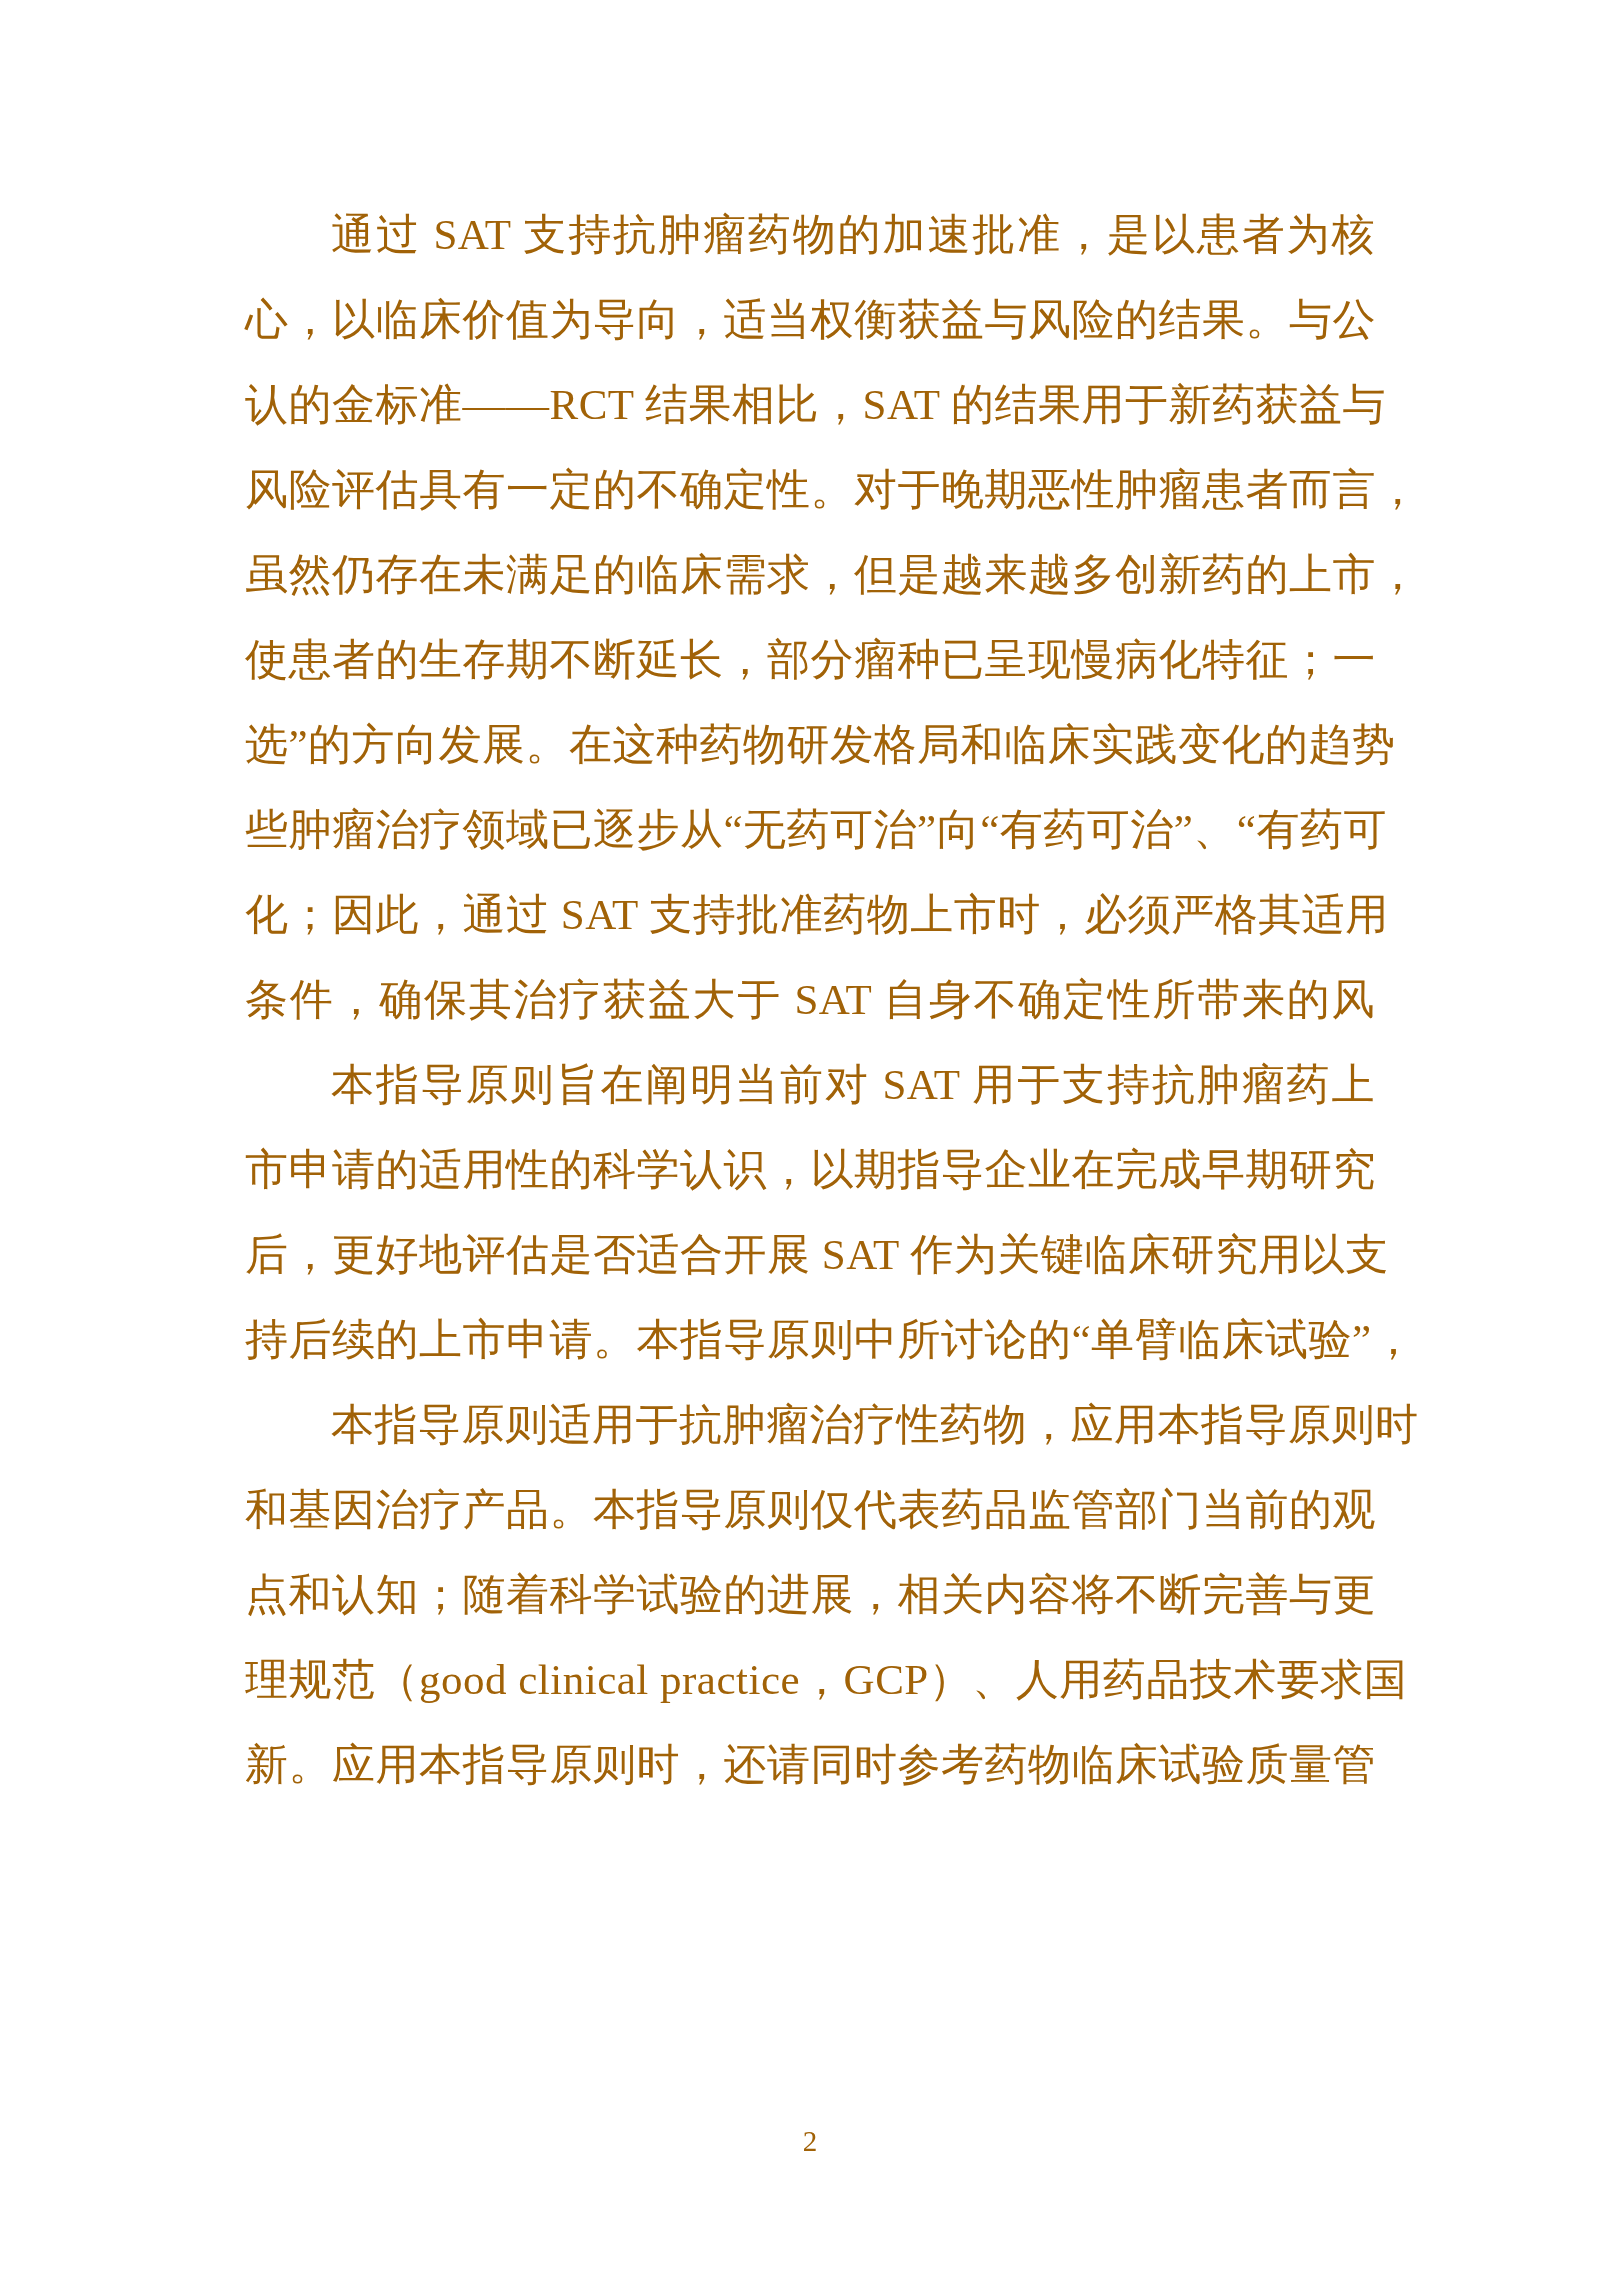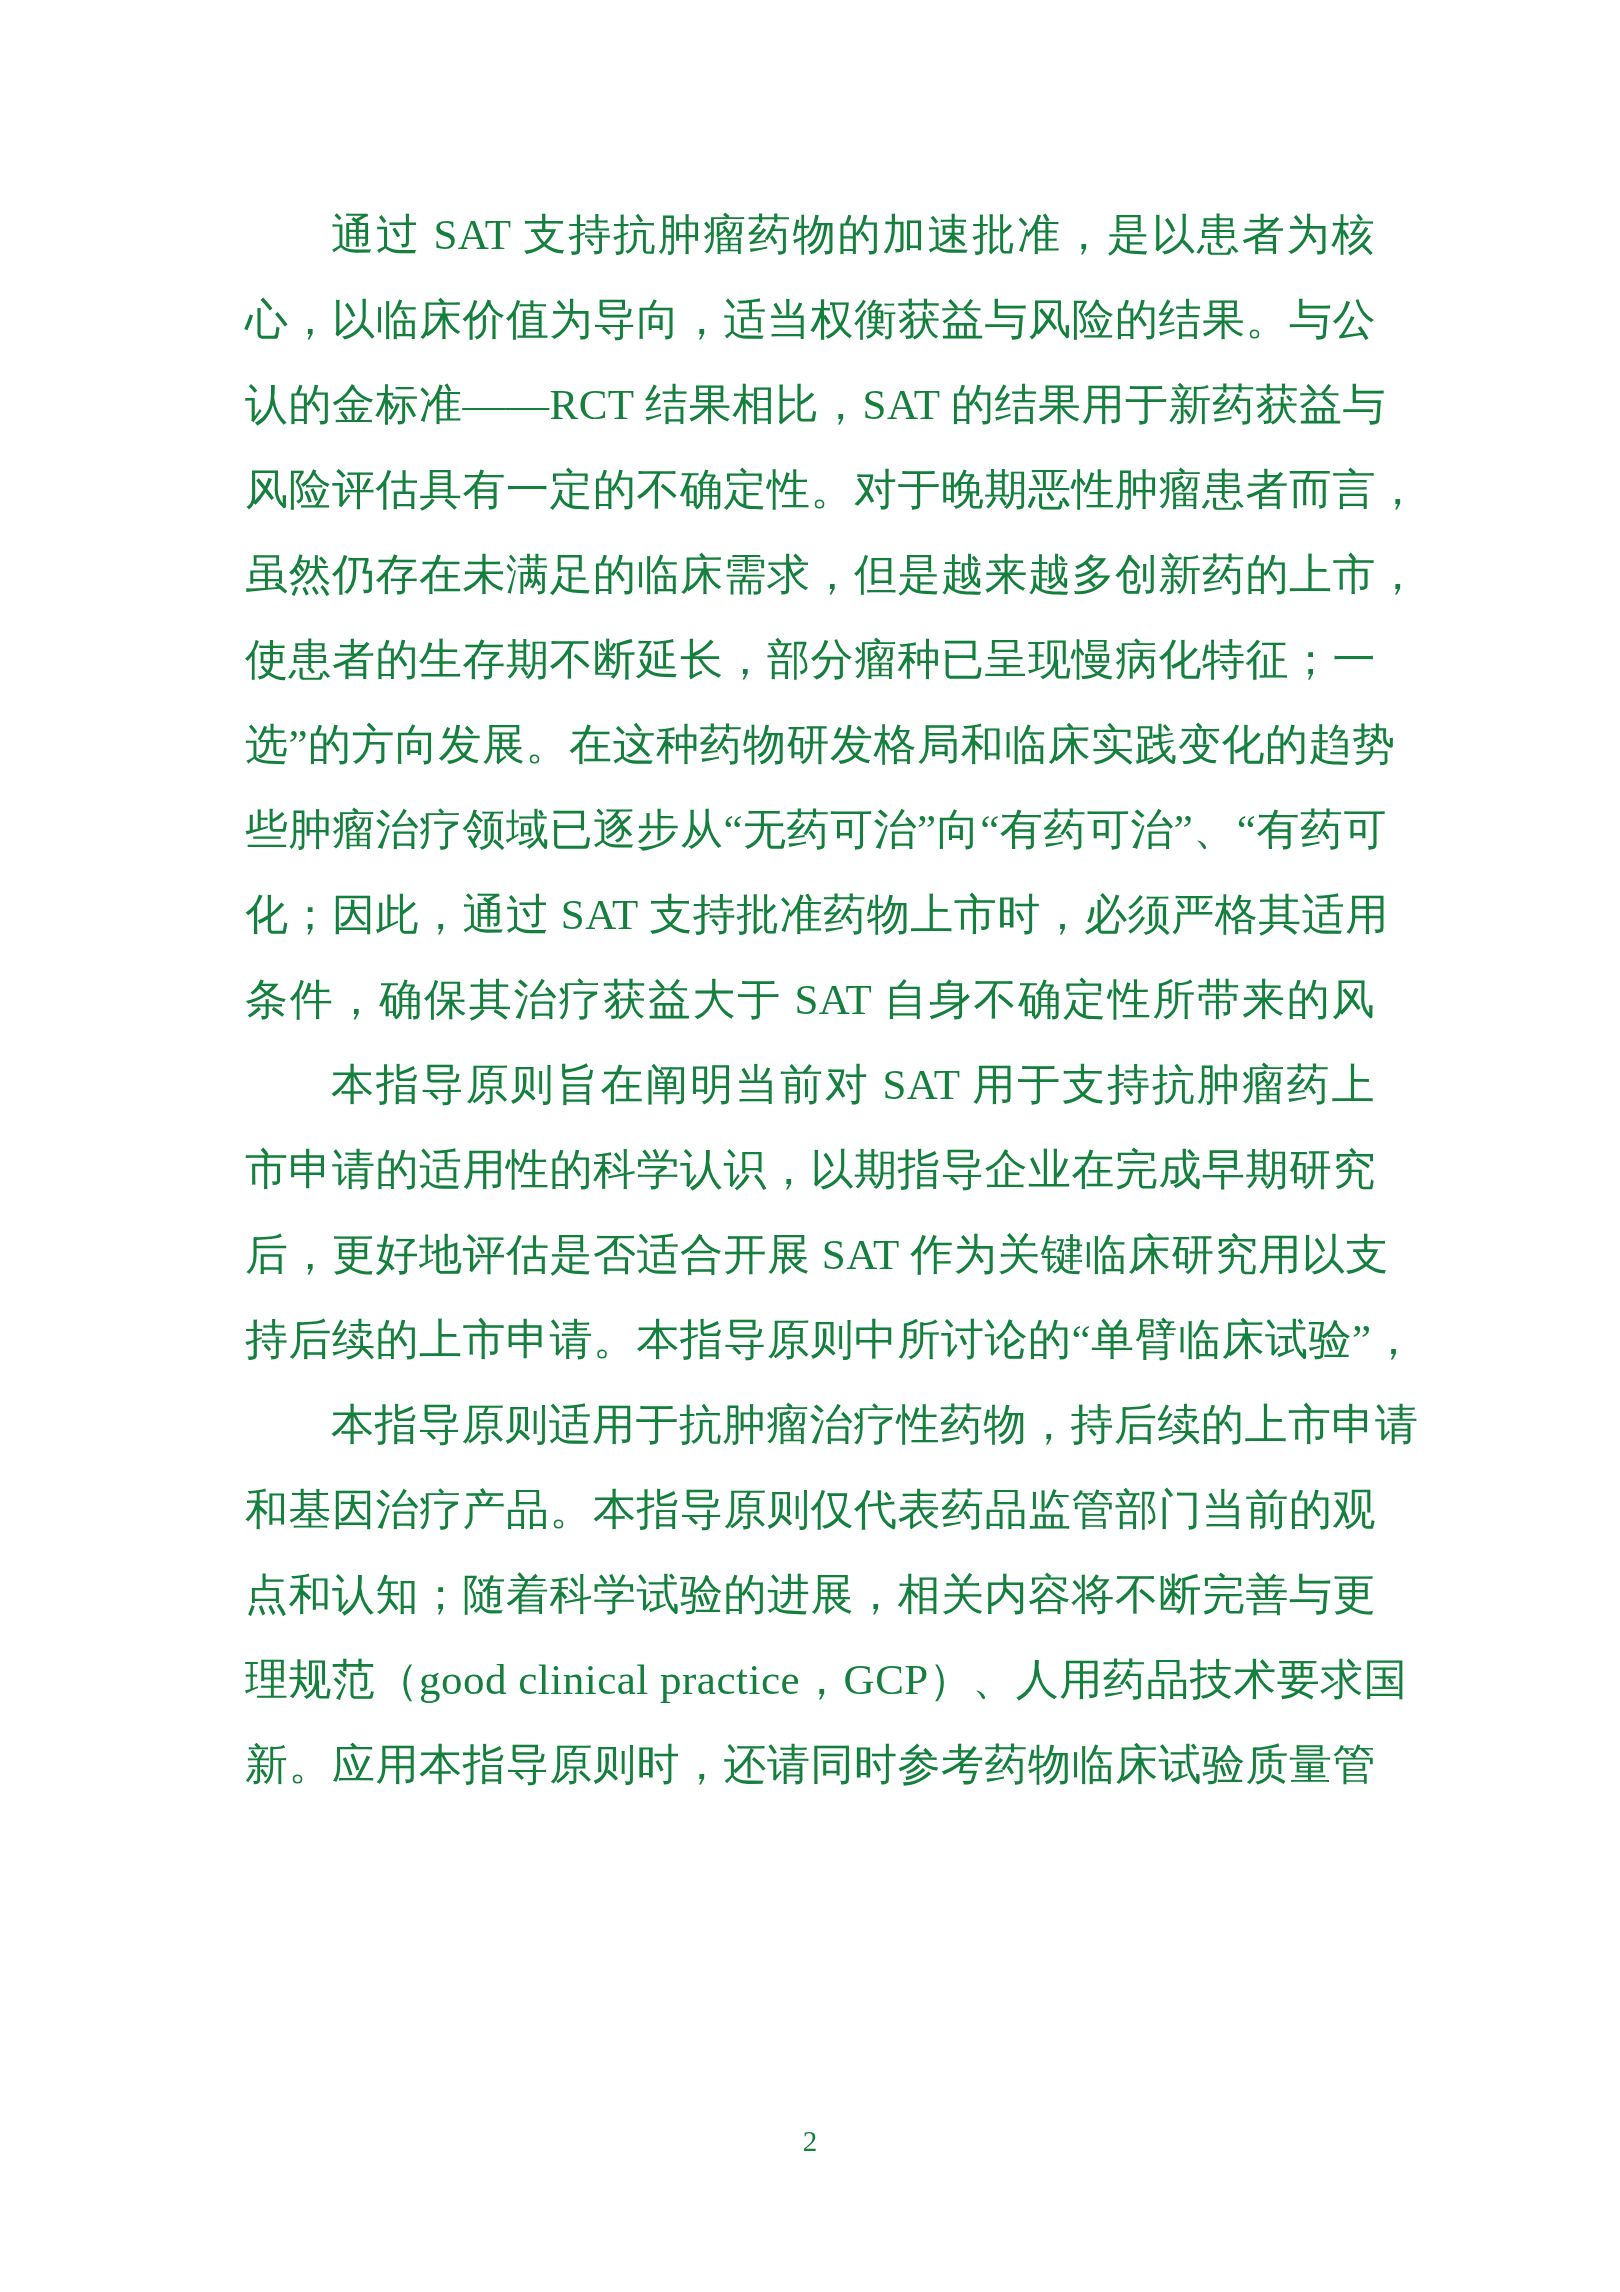--- a/index.html
+++ b/index.html
@@ -5,21 +5,21 @@
   html, body {
     margin: 0;
     padding: 0;
     background: #ffffff;
   }
   .page {
     position: relative;
     width: 1620px;
     height: 2293px;
     background: #ffffff;
-    color: #15803d;
+    color: #a16207;
     font-family: "Liberation Serif", "DejaVu Serif", serif;
     overflow: hidden;
   }
   .doc-body {
     position: absolute;
     left: 245px;
     top: 192px;
     width: 1130px;
   }
   .line {
@@ -62,21 +62,21 @@
     <div class="line">虽然仍存在未满足的临床需求，但是越来越多创新药的上市，</div>
     <div class="line">使患者的生存期不断延长，部分瘤种已呈现慢病化特征；一</div>
     <div class="line">选”的方向发展。在这种药物研发格局和临床实践变化的趋势</div>
     <div class="line">些肿瘤治疗领域已逐步从“无药可治”向“有药可治”、“有药可</div>
     <div class="line">化；因此，通过 SAT 支持批准药物上市时，必须严格其适用</div>
     <div class="line">条件，确保其治疗获益大于 SAT 自身不确定性所带来的风</div>
     <div class="line indent">本指导原则旨在阐明当前对 SAT 用于支持抗肿瘤药上</div>
     <div class="line">市申请的适用性的科学认识，以期指导企业在完成早期研究</div>
     <div class="line">后，更好地评估是否适合开展 SAT 作为关键临床研究用以支</div>
     <div class="line">持后续的上市申请。本指导原则中所讨论的“单臂临床试验”，</div>
-    <div class="line indent">本指导原则适用于抗肿瘤治疗性药物，持后续的上市申请</div>
+    <div class="line indent">本指导原则适用于抗肿瘤治疗性药物，应用本指导原则时</div>
     <div class="line">和基因治疗产品。本指导原则仅代表药品监管部门当前的观</div>
     <div class="line">点和认知；随着科学试验的进展，相关内容将不断完善与更</div>
     <div class="line">理规范（good clinical practice，GCP）、人用药品技术要求国</div>
     <div class="line">新。应用本指导原则时，还请同时参考药物临床试验质量管</div>
   </div>
   <div class="page-number">2</div>
 </div>
 
 
 </body></html>

